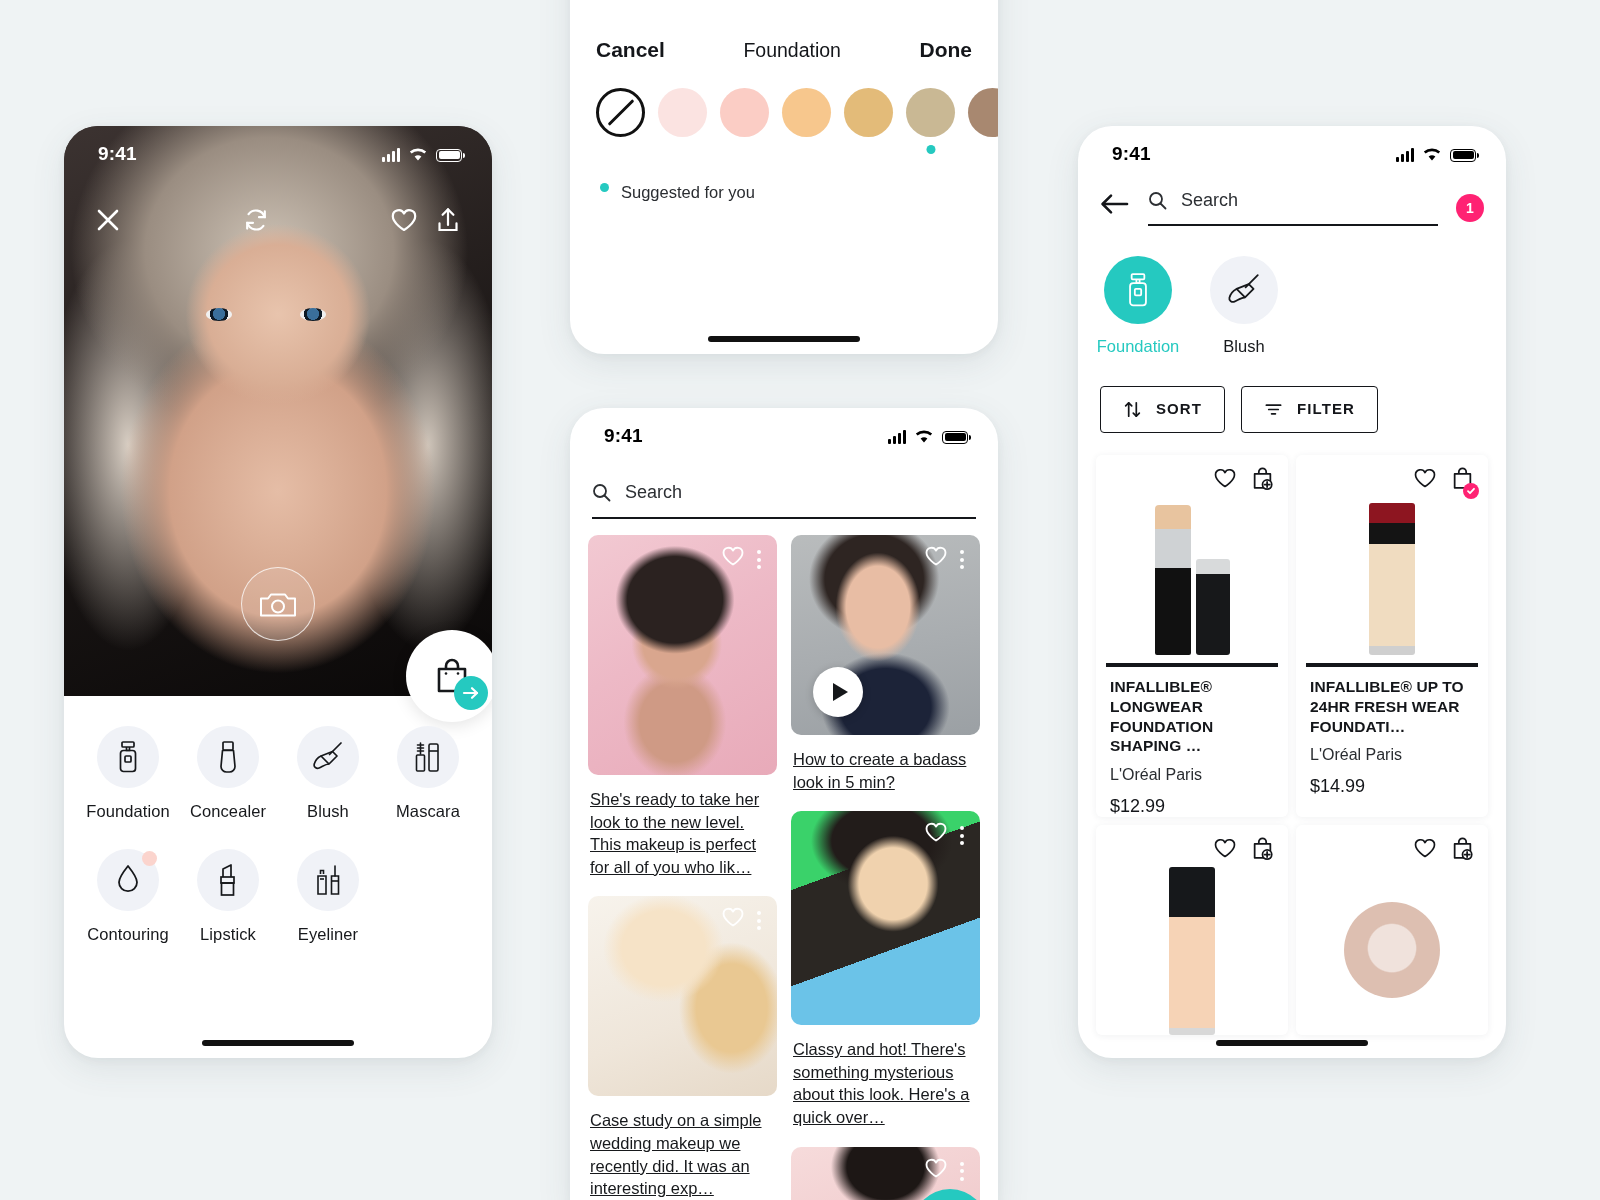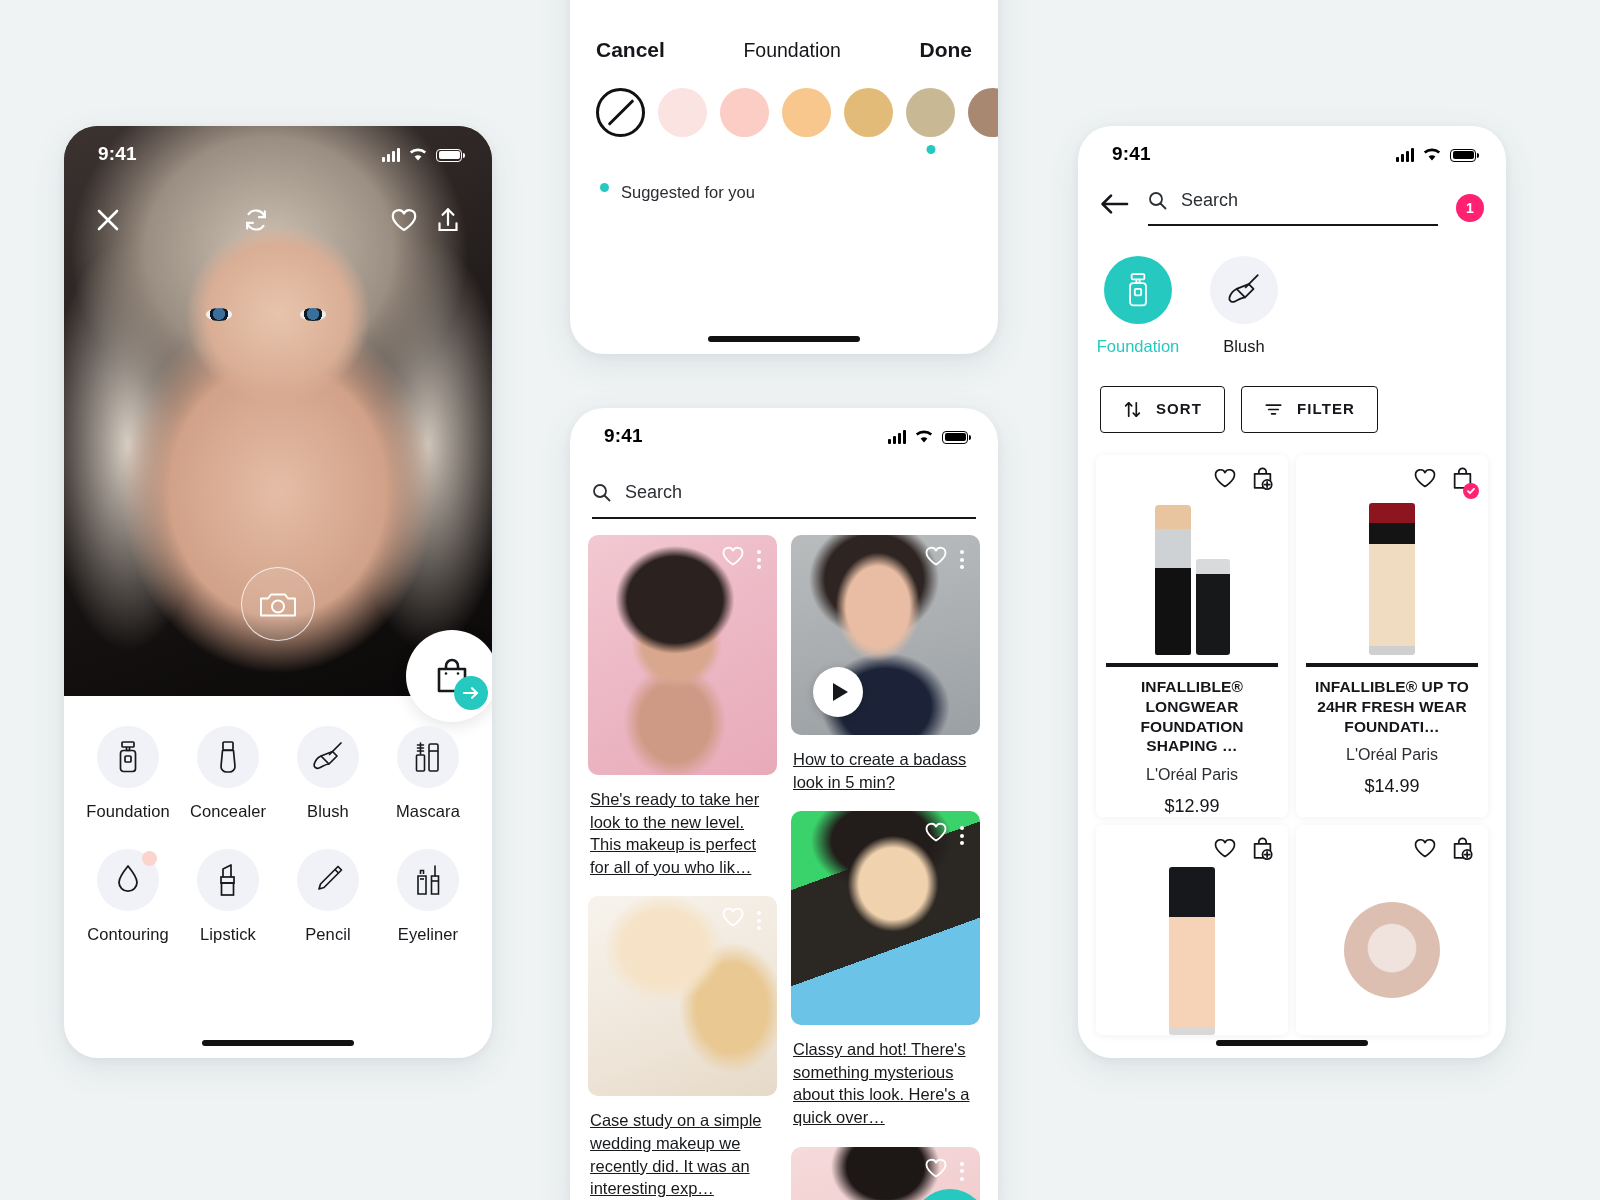--- a/index.html
+++ b/index.html
@@ -204,21 +204,21 @@
     font-size: 15px; font-weight: bold; letter-spacing: 1.1px; color: #14161a; cursor: pointer;
   }
   .prod-grid { display: grid; grid-template-columns: 1fr 1fr; gap: 8px; padding: 22px 18px 0 18px; }
   .pcard { background: #fff; border-radius: 6px; box-shadow: 0 1px 7px rgba(40,60,70,.07); padding: 12px 10px 0 10px; }
   .pcard .icons { display: flex; justify-content: flex-end; gap: 14px; padding-right: 4px; }
   .pcard .img { height: 160px; display: flex; align-items: flex-end; justify-content: center; }
   .pcard .rule { height: 4px; background: #14161a; margin: 8px 0 0 0; }
   .ptitle { font-size: 15.5px; font-weight: bold; line-height: 1.28; color: #14161a; letter-spacing: .1px; padding-top: 10px; }
   .pbrand { font-size: 16px; color: #2a2d31; padding-top: 10px; }
   .pprice { font-size: 18px; color: #14161a; padding-top: 12px; }
-  .pblock { padding: 0 4px 0 4px; text-align: center; }
+  .pblock { padding: 0 4px 0 4px; }
   .bagcheck { position: relative; }
   .bagcheck .chk { position: absolute; right: -5px; bottom: -4px; width: 16px; height: 16px;
                    border-radius: 50%; background: var(--pink); display:flex; align-items:center; justify-content:center; }
 
   
   .bot { position: relative; }
   .b-stick { width: 36px; height: 150px; border-radius: 4px 4px 2px 2px; overflow: hidden;
              background: linear-gradient(#e8c49f 0 16%, #cfd2d4 16% 42%, #111 42% 100%); }
   .b-cap { width: 34px; height: 96px; border-radius: 3px; background: linear-gradient(#d8dadb 0 16%, #17181a 16% 100%); }
   .b-loreal { width: 46px; height: 152px; border-radius: 3px;
@@ -372,29 +372,20 @@
         <div class="cat-circ">
           <svg width="26" height="34" viewBox="0 0 26 34" fill="none" stroke="#16181b" stroke-width="1.7">
             <path d="M8 14V6l8-4v12" stroke-linejoin="round"></path>
               <rect x="6" y="14" width="13" height="6"></rect>
               <rect x="6.5" y="20" width="12" height="12"></rect>
           </svg>
         </div>
         <div class="cat-label">Lipstick</div>
       </div>
 
-      <div class="cat-cell">
-        <div class="cat-circ">
-          <svg width="32" height="32" viewBox="0 0 32 32" fill="none" stroke="#16181b" stroke-width="1.7">
-            <path d="M26 2.5 29.5 6 12 23.5 7 25l1.5-5z" stroke-linejoin="round"></path>
-              <path d="M23 5.5 26.5 9"></path>
-          </svg>
-        </div>
-        <div class="cat-label">Pencil</div>
-      </div>
 
       <div class="cat-cell">
         <div class="cat-circ">
           <svg width="34" height="34" viewBox="0 0 34 34" fill="none" stroke="#16181b" stroke-width="1.6">
             <path d="M9.5 11V7.5h3V11"></path>
               <path d="M7 13h8v18H7z"></path>
               <path d="M9 16h4"></path>
             <path d="M24 3v10" stroke-linecap="round"></path>
               <path d="M20.5 13h7v18h-7z"></path>
               <path d="M20.5 18h7"></path>

